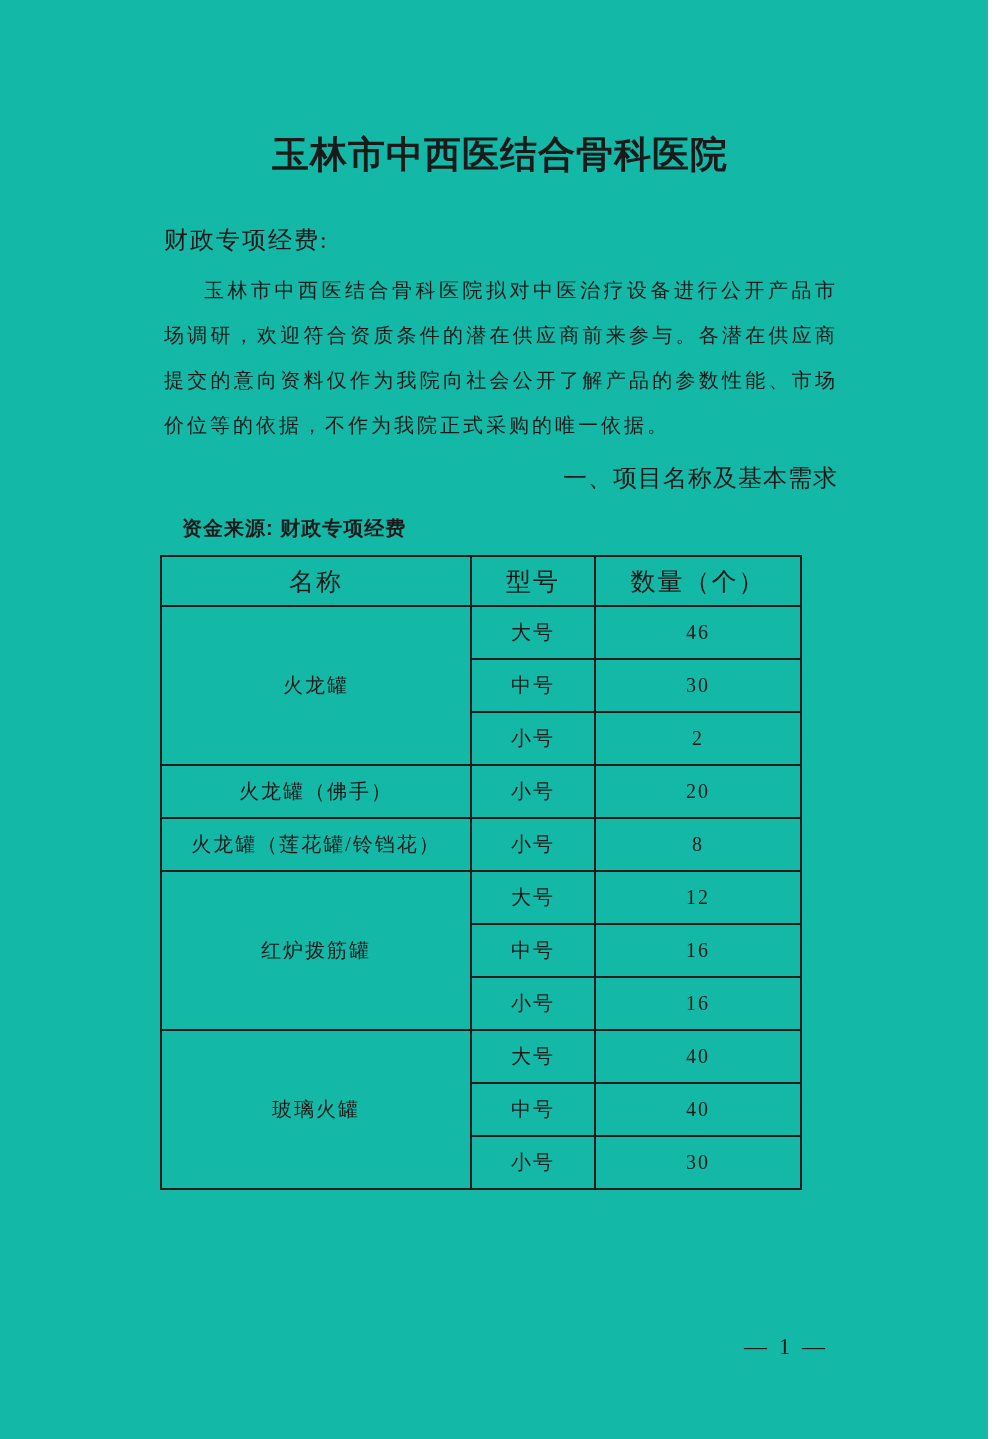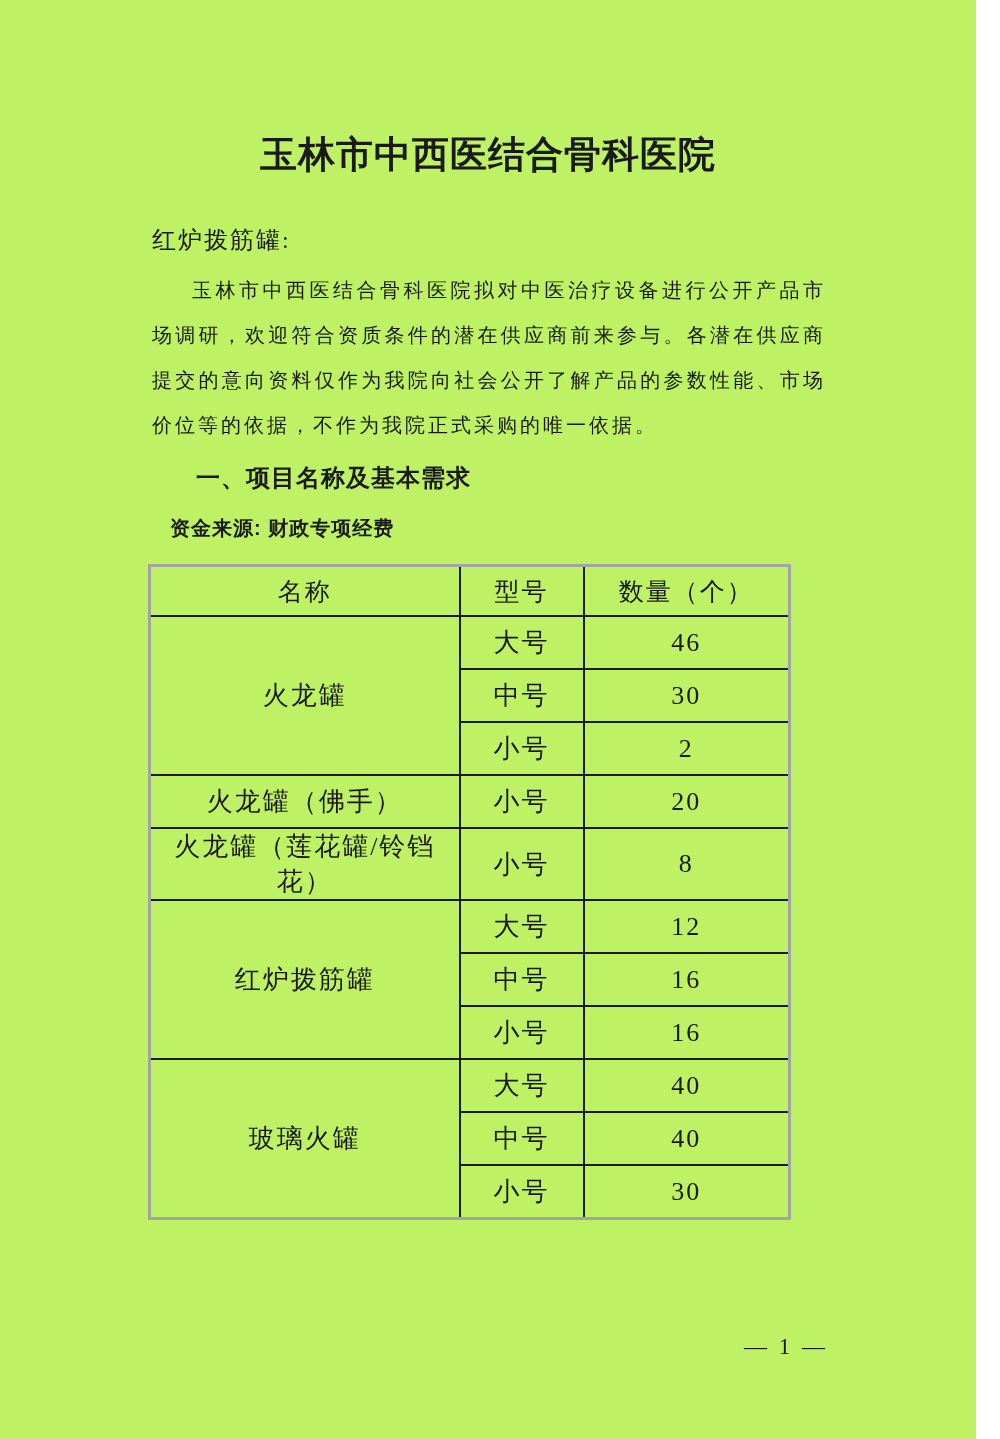--- a/index.html
+++ b/index.html
@@ -1,22 +1,23 @@
 <!DOCTYPE html>
 <html><head>
 <meta charset="utf-8">
 <style>
   html, body { margin:0; padding:0; background:#ffffff; }
   .page {
     position:relative;
     width:976px; height:1439px;
-    background:#bef264;
+    background:#14b8a6;
     color:#1a1a1a;
     font-family:"Liberation Serif", serif;
     overflow:hidden;
+    padding-left:12px;
   }
   .title-block {
     padding-top:128px;
     text-align:center;
     font-family:"Liberation Sans", sans-serif;
     font-weight:700;
     font-size:37px;
     line-height:53px;
     letter-spacing:1px;
   }
@@ -31,79 +32,80 @@
     font-size:20px;
     line-height:45px;
     letter-spacing:3px;
     text-align:justify;
     text-indent:2em;
   }
   .section-heading {
     margin:16px 150px 0 152px;
     padding-left:44px;
     font-family:"Liberation Sans", sans-serif;
-    font-weight:700;
+    font-weight:400;
     font-size:24px;
     line-height:27px;
     letter-spacing:1px;
+    text-align:right;
   }
   .funding-source {
     margin:26px 11px 0 170px;
     font-family:"Liberation Sans", sans-serif;
     font-weight:700;
     font-size:20px;
     line-height:23px;
     letter-spacing:1px;
   }
   table.equipment {
-    margin:24px 0 0 148px;
+    margin:15px 0 0 148px;
     width:640px;
     border-collapse:collapse;
     table-layout:fixed;
-    border:3px solid #a3a3a3;
+    border:1px solid #a3a3a3;
   }
   table.equipment col.c-name  { width:310px; }
   table.equipment col.c-model { width:124px; }
   table.equipment col.c-qty   { width:206px; }
   table.equipment th, table.equipment td {
     border:2px solid #1b1b1b;
     text-align:center;
     vertical-align:middle;
     padding:0;
     font-weight:400;
   }
   table.equipment th {
     height:48px;
     font-size:25px;
     letter-spacing:2px;
   }
   table.equipment td {
     height:51px;
-    font-size:26px;
+    font-size:20px;
     letter-spacing:2px;
   }
   .page-number {
     position:absolute;
     top:1334px;
     left:744px;
     font-size:23px;
     letter-spacing:3px;
     white-space:nowrap;
   }
 </style>
 </head>
 <body>
 
 <div class="page">
 
   <div class="title-block">
     <div>玉林市中西医结合骨科医院</div>
   </div>
 
-  <div class="salutation">红炉拨筋罐:</div>
+  <div class="salutation">财政专项经费:</div>
 
   <div class="body-paragraph">玉林市中西医结合骨科医院拟对中医治疗设备进行公开产品市场调研，欢迎符合资质条件的潜在供应商前来参与。各潜在供应商提交的意向资料仅作为我院向社会公开了解产品的参数性能、市场价位等的依据，不作为我院正式采购的唯一依据。</div>
 
   <div class="section-heading">一、项目名称及基本需求</div>
 
   <div class="funding-source">资金来源: 财政专项经费</div>
 
   <table class="equipment">
     <colgroup>
       <col class="c-name">

